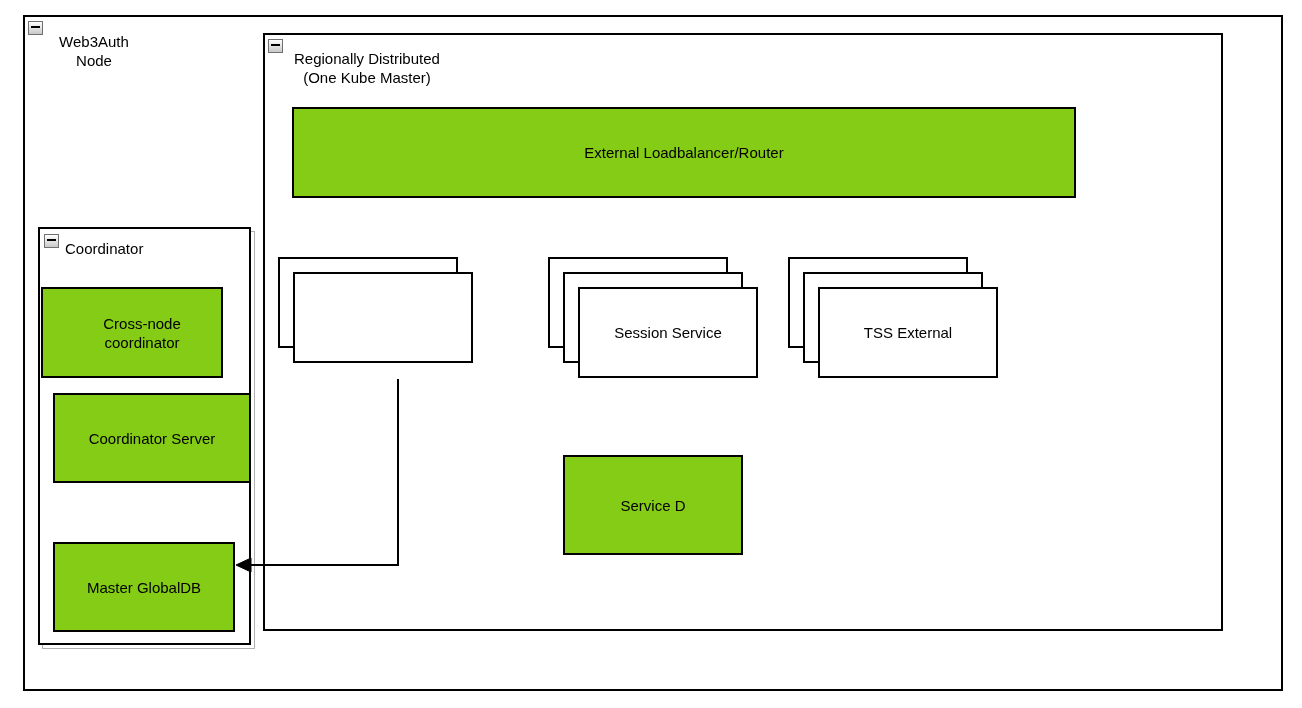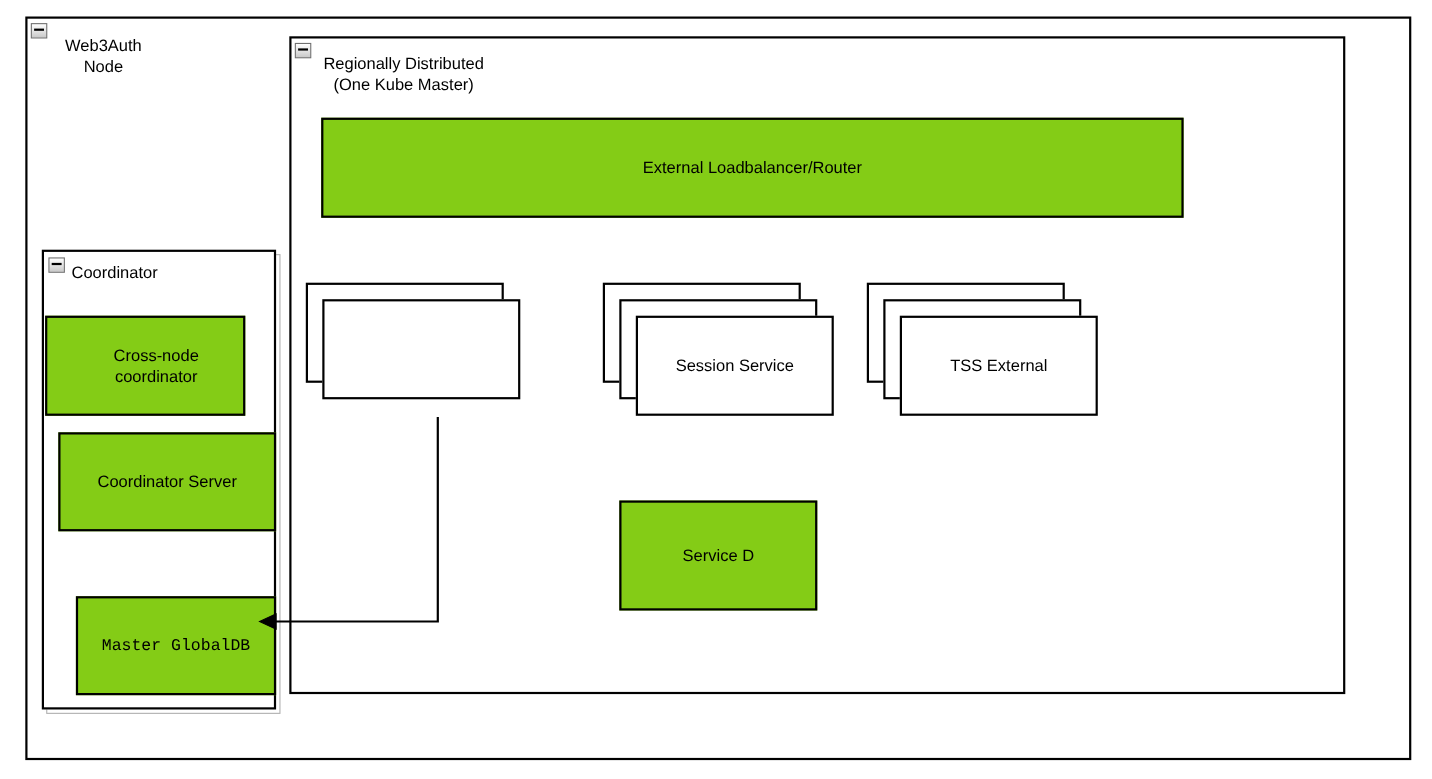--- a/index.html
+++ b/index.html
@@ -71,21 +71,21 @@
     left: 42px; top: 231px; width: 213px; height: 418px;
     border: 1px solid #b0b0b0;
     background: transparent;
     z-index: 1;
   }
   .coordinator-container { left: 38px; top: 227px; width: 213px; height: 418px; z-index: 2; }
   .coordinator-icon  { left: 44px;  top: 234px; z-index: 6; }
   .coordinator-label { left: 65px;  top: 239px; z-index: 6; }
   .crossnode-box     { left: 41px;  top: 287px; width: 182px; height: 91px; z-index: 3; padding-left: 20px; }
   .coordserver-box   { left: 53px;  top: 393px; width: 198px; height: 90px; z-index: 3; }
-  .masterdb-box      { left: 69px;  top: 542px; width: 182px; height: 90px; z-index: 3; font-family: Liberation Mono, monospace; }
+  .masterdb-box      { left: 53px;  top: 542px; width: 182px; height: 90px; z-index: 3; }
   
   .stack {
     position: absolute;
     width: 210px;
     height: 121px;
   }
   .stack-keygen  { left: 278px; top: 257px; }
   .stack-session { left: 548px; top: 257px; }
   .stack-tss     { left: 788px; top: 257px; }
   .stack .layer {

